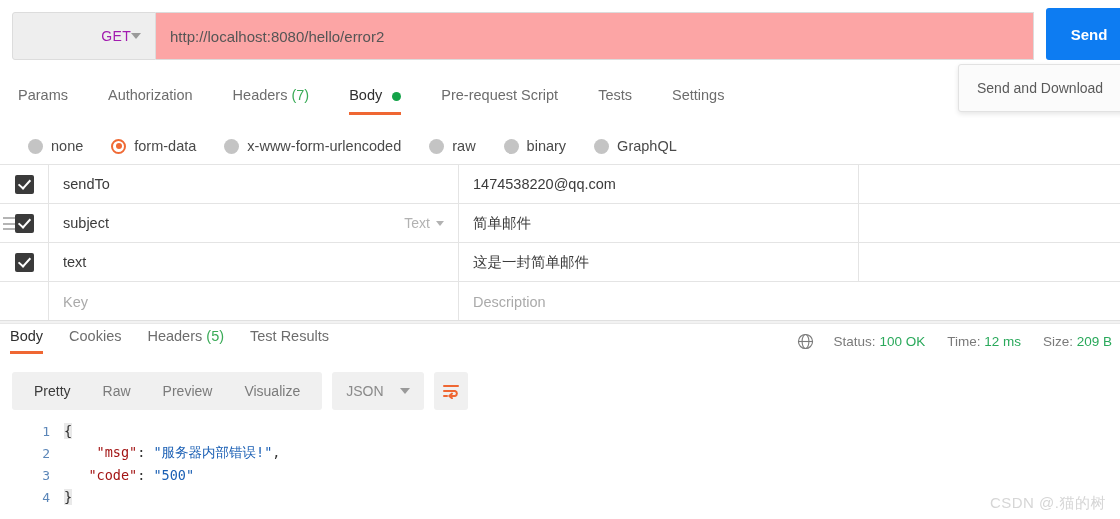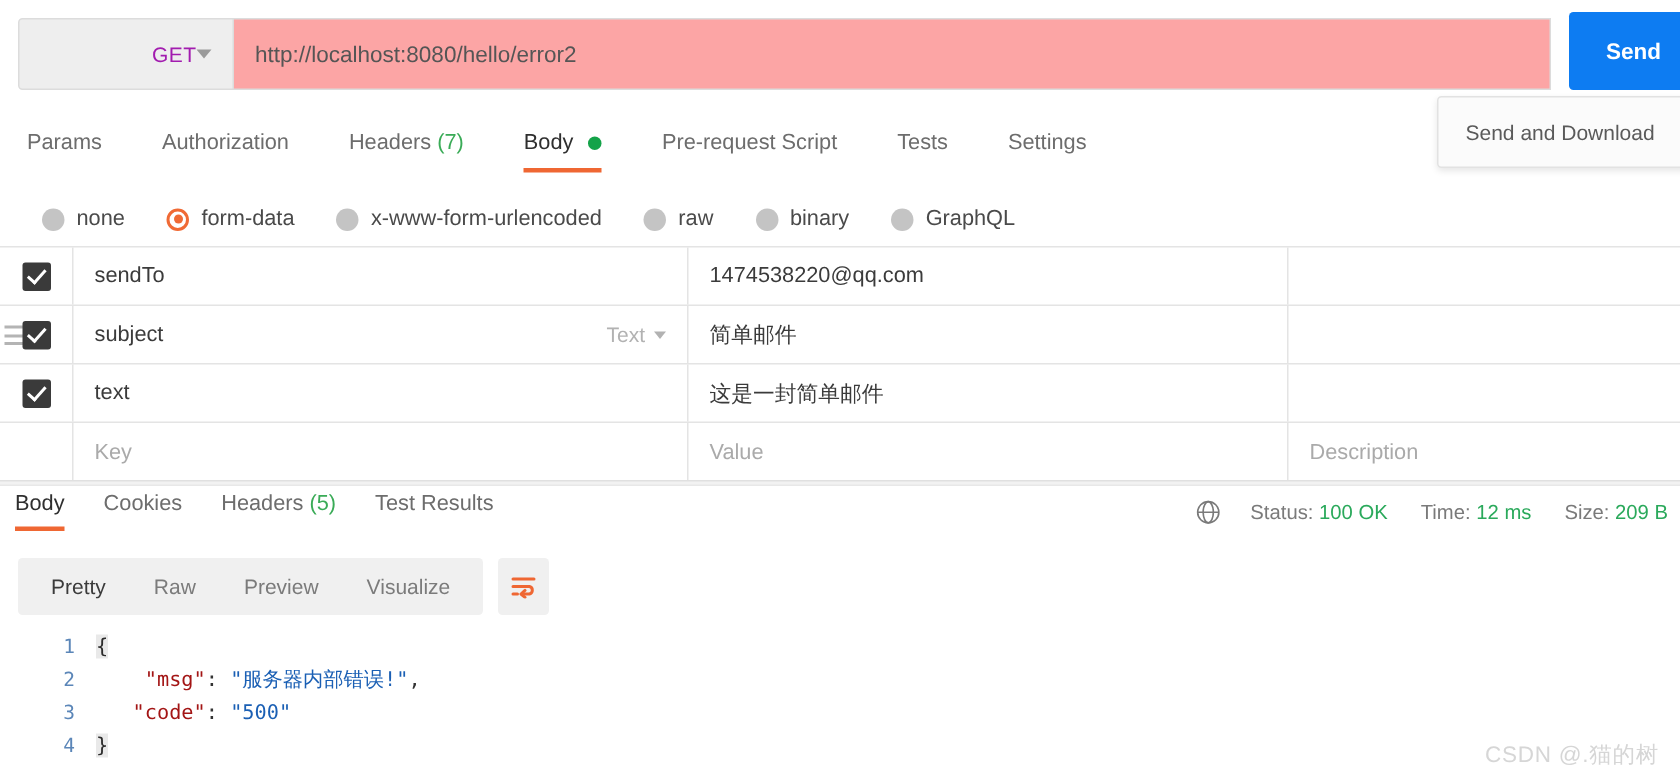--- a/index.html
+++ b/index.html
@@ -358,21 +358,20 @@
       <span>这是一封简单邮件</span>
     </div>
     <div class="cell-desc">
       <span></span>
     </div>
   </div>
 
   <div class="kv-row empty">
     <div class="cell-check"></div>
     <div class="cell-key ph">Key</div>
-    <div class="cell-value ph">Value</div>
     <div class="cell-desc ph">Description</div>
   </div>
 
 </div>
 
 <div class="split-bar"></div>
 
 <div class="resp-tabs">
   <div class="resp-tab active">
     <span>Body</span>
@@ -411,20 +410,24 @@
   </span>
 </div>
 
 <div class="fmt-bar">
   <div class="fmt-group">
     <div class="fmt-btn active">Pretty</div>
     <div class="fmt-btn">Raw</div>
     <div class="fmt-btn">Preview</div>
     <div class="fmt-btn">Visualize</div>
   </div>
+  <div class="fmt-lang">
+    <span class="lang-label">JSON</span>
+    <span class="caret-down"></span>
+  </div>
   <div class="fmt-wrap">
     <svg width="18" height="16" viewBox="0 0 18 16">
       <line x1="2" y1="3" x2="16" y2="3" stroke="#ef6733" stroke-width="2" stroke-linecap="round"></line>
       <path d="M2 8 H13 a2.6 2.6 0 0 1 0 5 H8" fill="none" stroke="#ef6733" stroke-width="2" stroke-linecap="round"></path>
       <polyline points="10,10.6 7.3,13 10,15.2" fill="none" stroke="#ef6733" stroke-width="2" stroke-linecap="round" stroke-linejoin="round"></polyline>
       <line x1="2" y1="13" x2="5" y2="13" stroke="#ef6733" stroke-width="2" stroke-linecap="round"></line>
     </svg>
   </div>
 </div>
 

